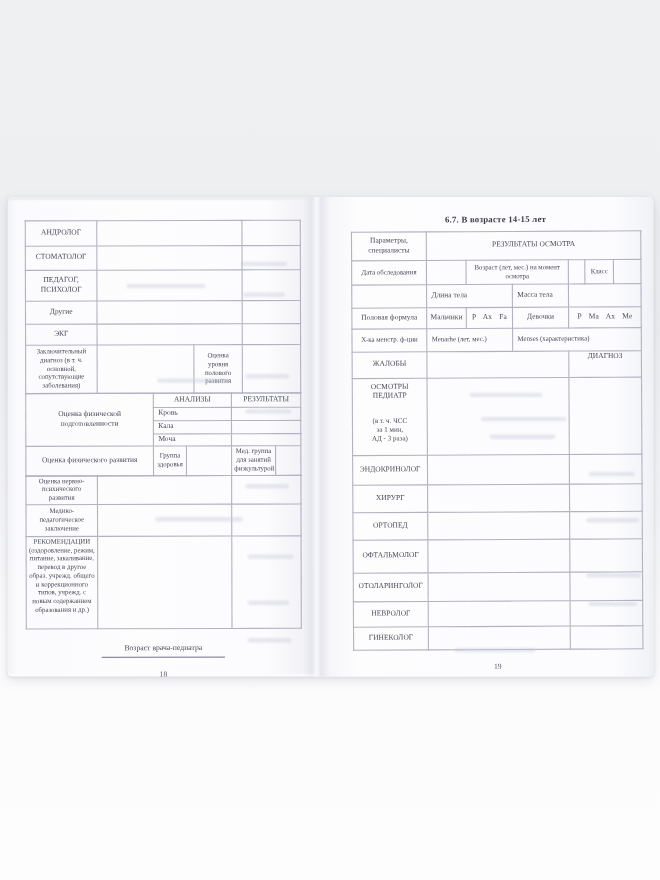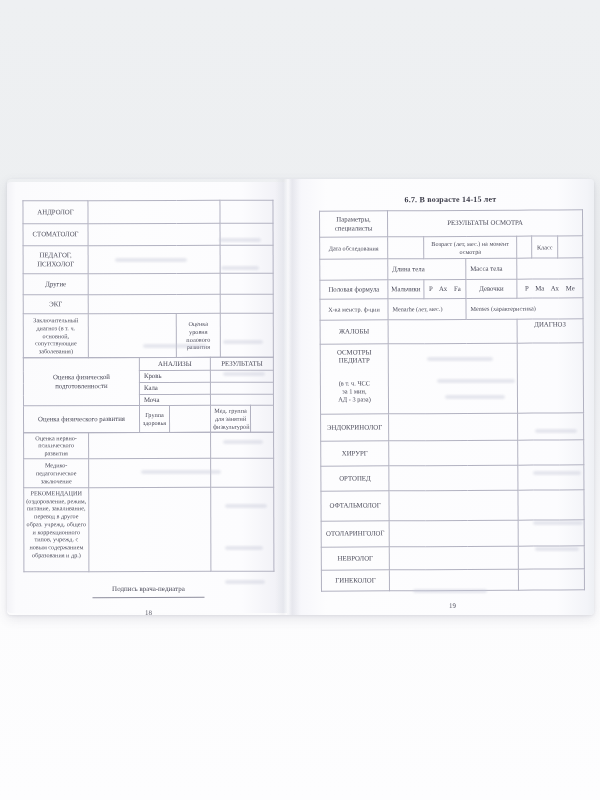--- a/index.html
+++ b/index.html
@@ -154,21 +154,21 @@
             <td></td>
           </tr>
           <tr style="height:84px">
             <td class="fs6 top">РЕКОМЕНДАЦИИ (оздоровление, режим, питание, закаливание, перевод в другое образ. учрежд. общего и коррекционного типов, учрежд. с новым содержанием образования и др.)</td>
             <td></td>
             <td></td>
           </tr>
         </tbody>
           </table>
 
-        <div class="sig-label">Подпись врача-педиатра</div>
+        <div class="sig-label">Возраст врача-педиатра</div>
         <div class="sig-line"></div>
         <div class="pagenum">18</div>
       </div>
 
       <div class="ghost" style="left:212px;top:56px;width:42px"></div>
       <div class="ghost" style="left:108px;top:76px;width:72px"></div>
       <div class="ghost" style="left:214px;top:84px;width:38px"></div>
       <div class="ghost" style="left:136px;top:162px;width:64px"></div>
       <div class="ghost" style="left:216px;top:158px;width:40px"></div>
       <div class="ghost" style="left:216px;top:190px;width:42px"></div>

